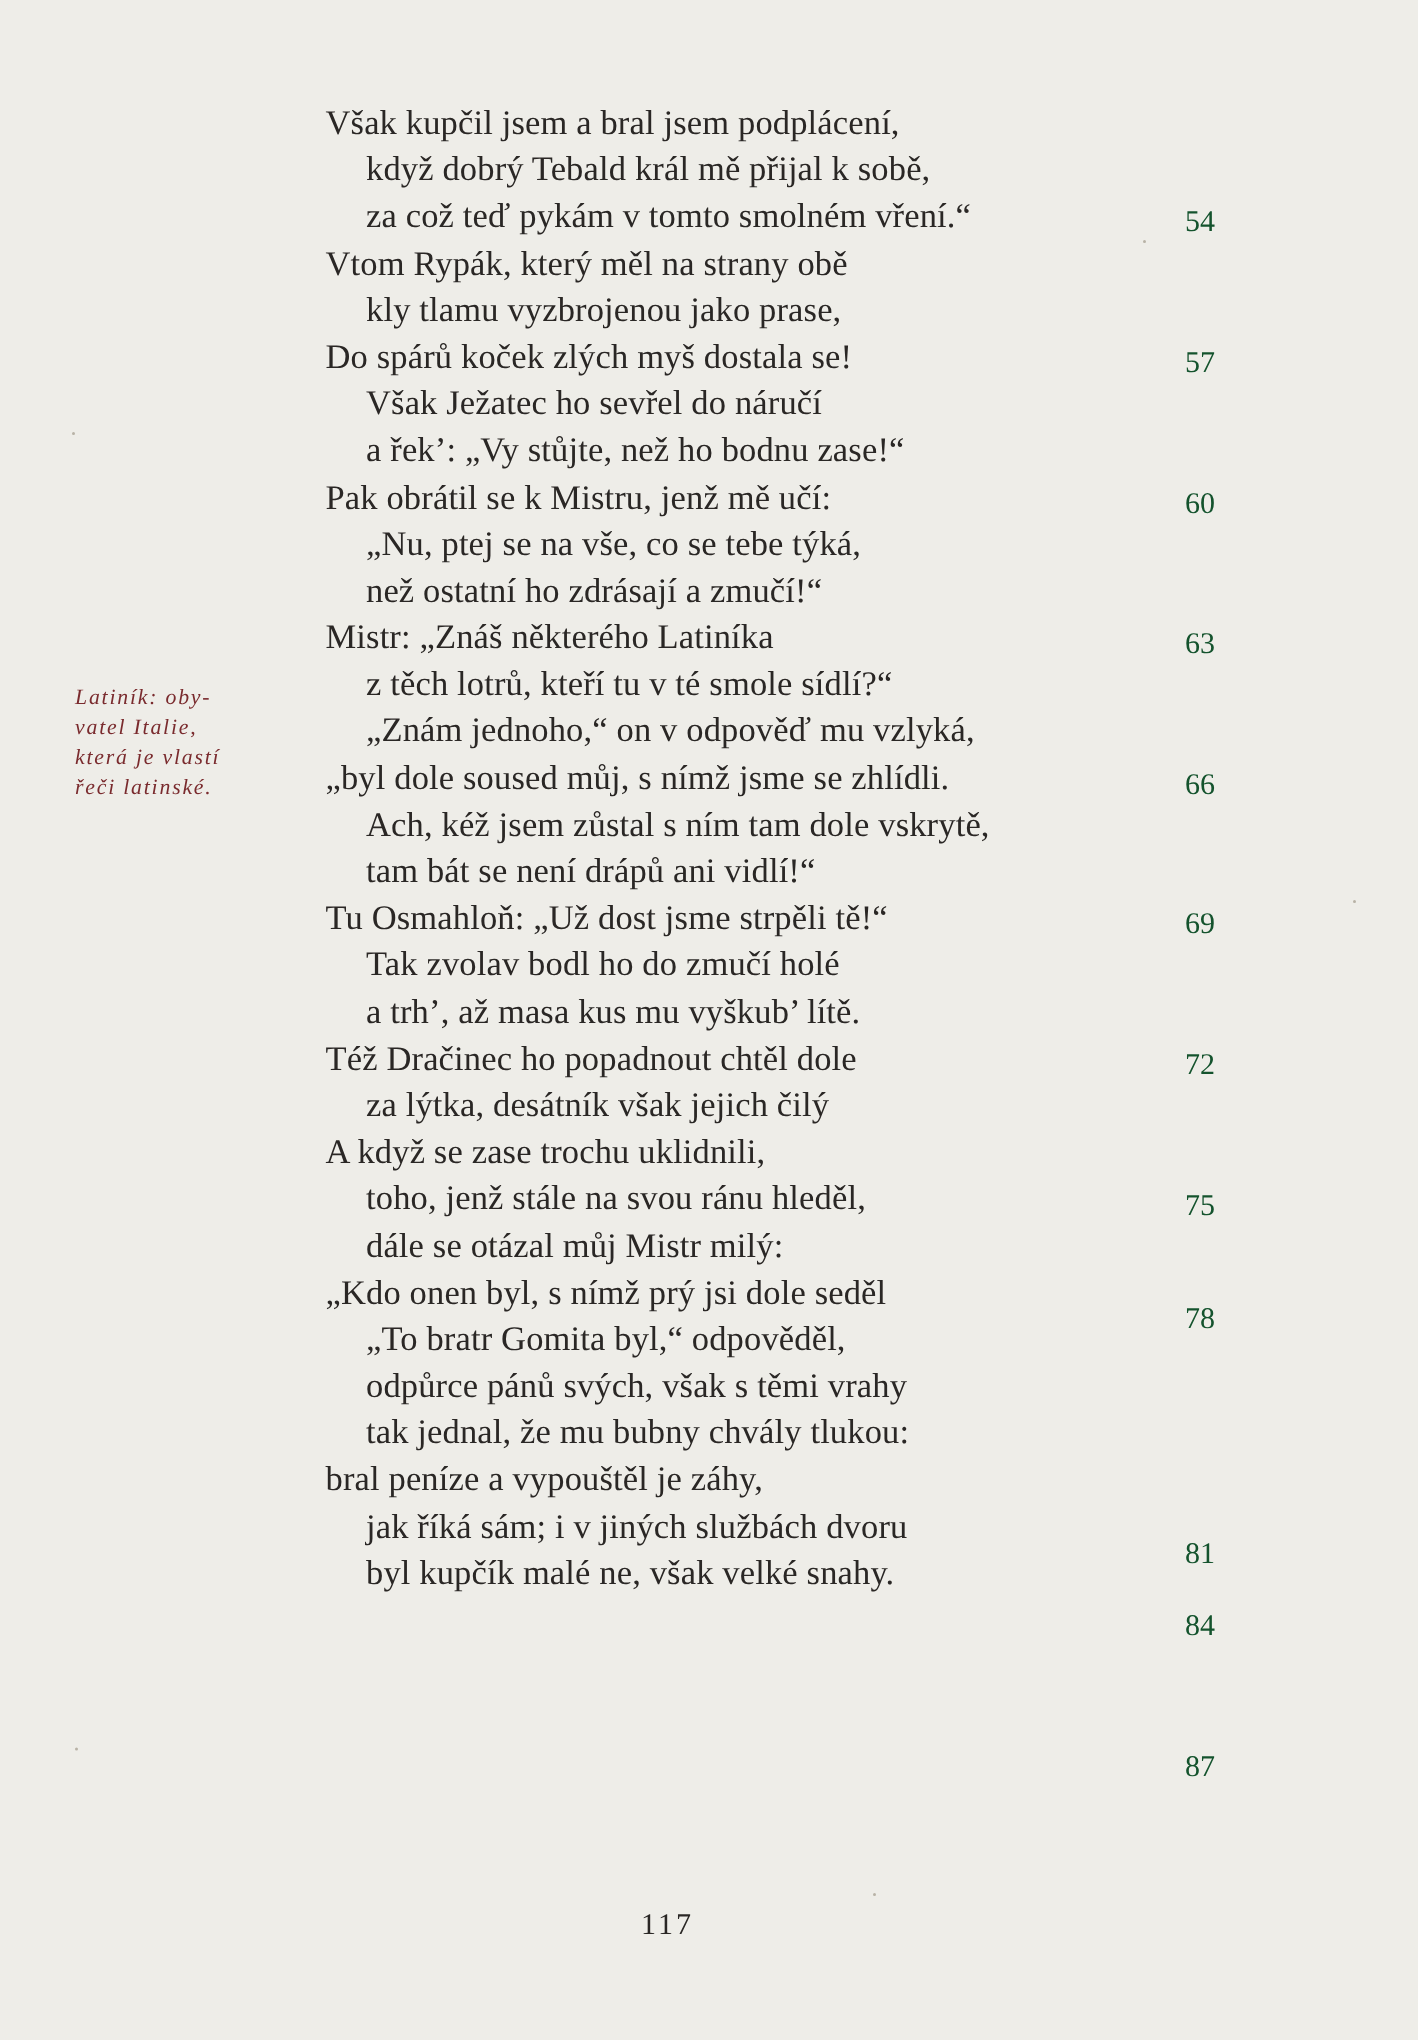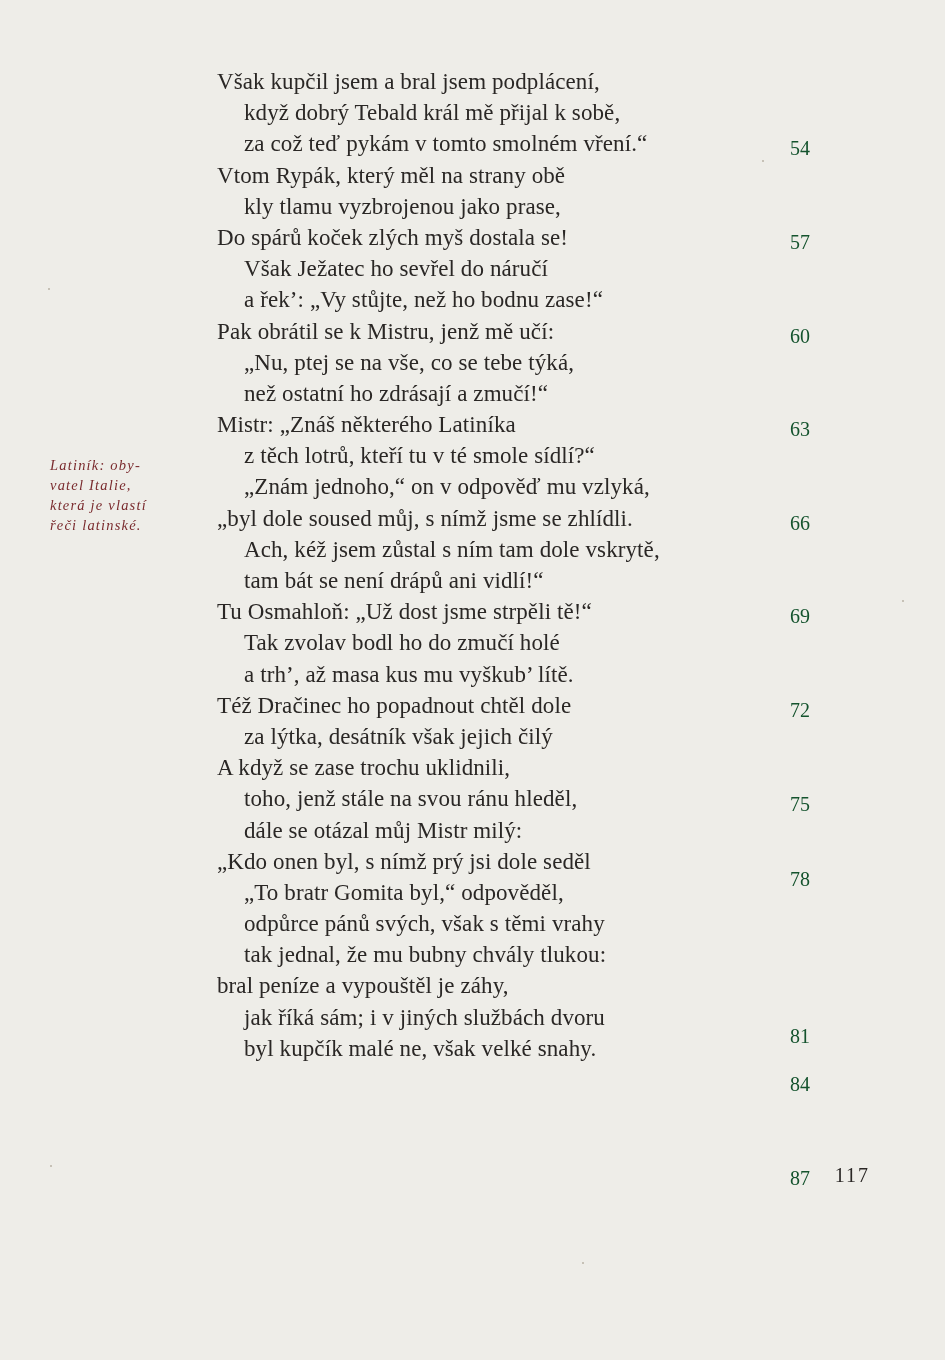--- a/index.html
+++ b/index.html
@@ -22,22 +22,22 @@
     .linenum {
       position: absolute; font-size: 20px; color: #14532d;
     }
     .gloss {
       position: absolute; left: 50px; top: 455px; width: 130px;
       font-style: italic; font-size: 14.5px; line-height: 20px;
       color: #7a2b2e; letter-spacing: 1.2px;
     }
     .gloss div { white-space: nowrap; }
     .folio {
-      position: absolute; left: 0; width: 870px; top: 1164px;
-      text-align: right; font-size: 20px; letter-spacing: 2px; color: #2a2725;
+      position: absolute; left: 0; width: 870px; top: 1272px;
+      text-align: center; font-size: 20px; letter-spacing: 2px; color: #2a2725;
       padding-left: 20px; box-sizing: border-box;
     }
     .speck { position: absolute; width: 2px; height: 2px; border-radius: 1px; background: #b8b2a6; }
   </style>
 </head>
 <body>
 
 <div class="page">
   <div class="gloss">
     <div>Latiník: oby-</div>

